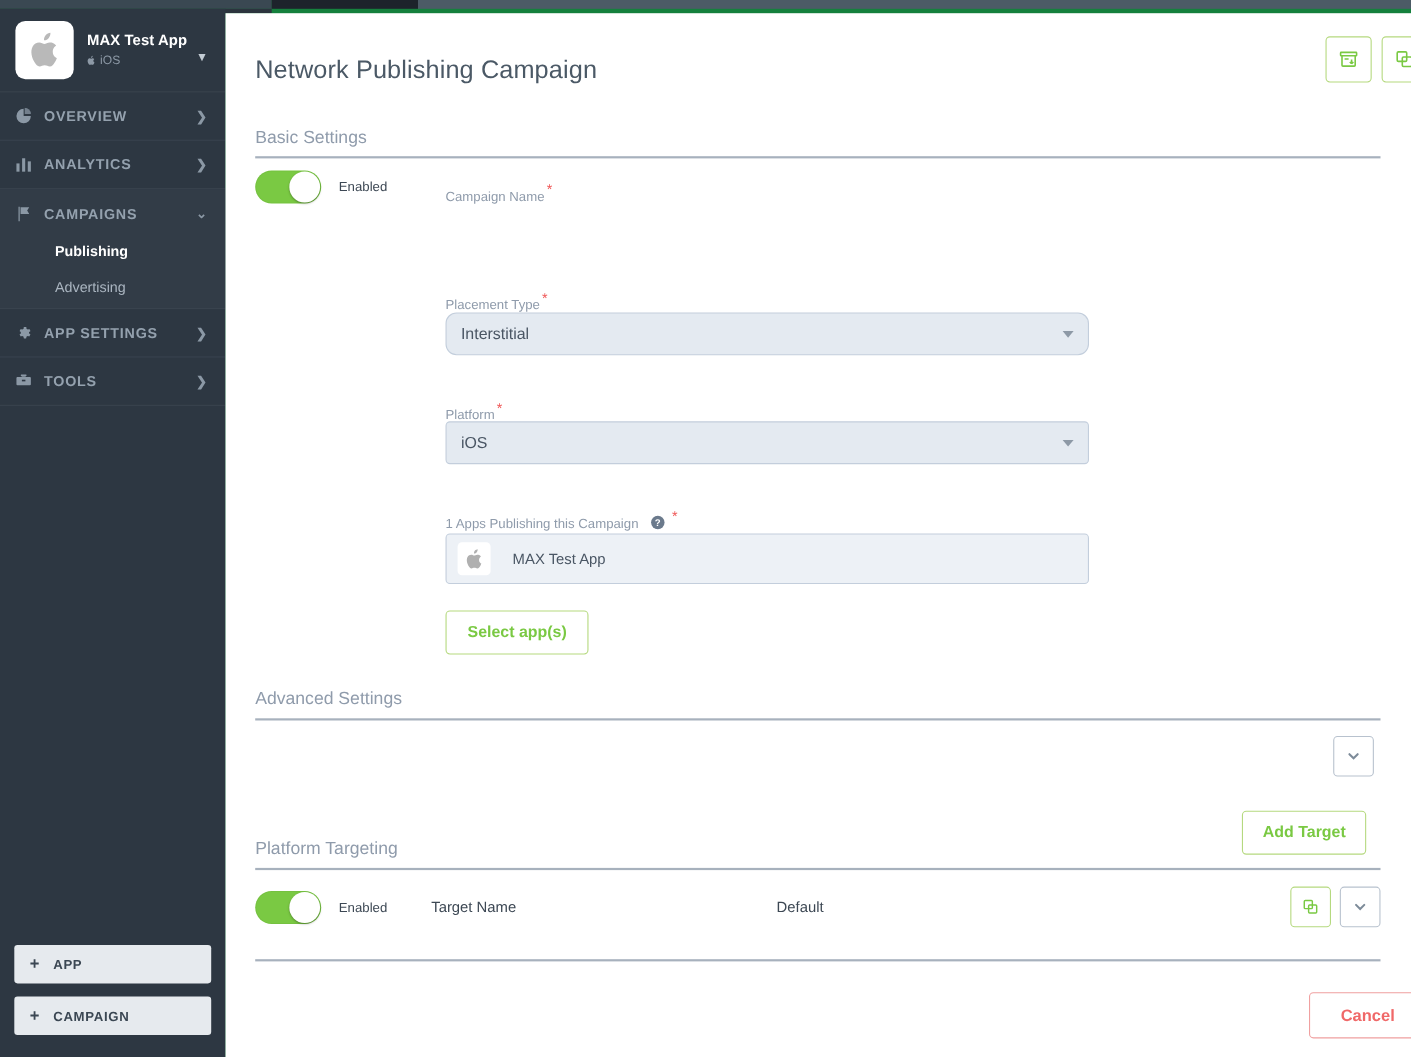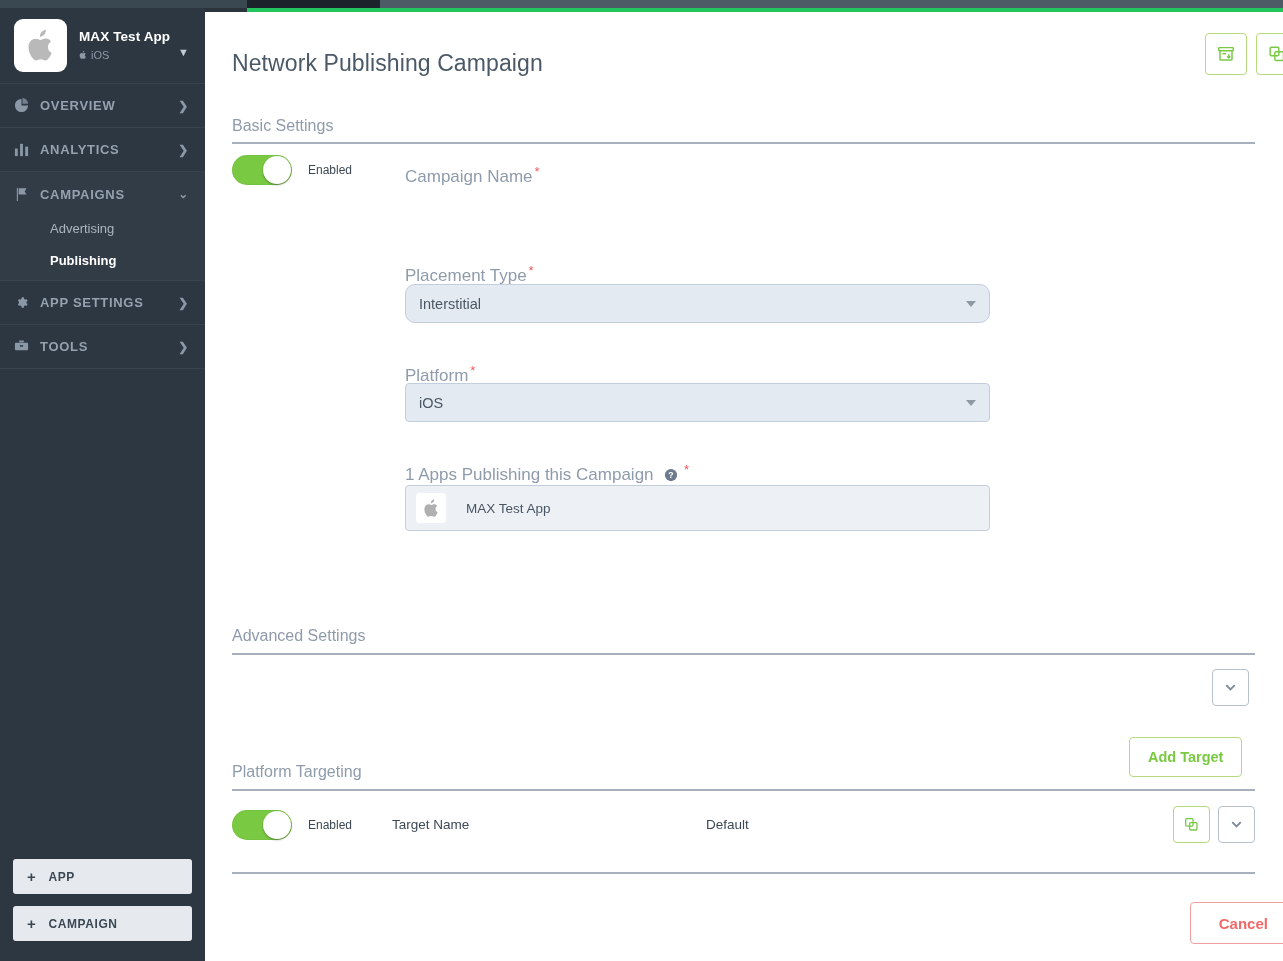--- a/index.html
+++ b/index.html
@@ -2,21 +2,21 @@
 <html><head>
 <meta charset="utf-8">
 <style>
   * { box-sizing: border-box; margin: 0; padding: 0; }
   html, body {
     width: 1283px; height: 961px;
     font-family: "Liberation Sans", sans-serif;
     background: #ffffff;
     overflow: hidden;
   }
-  #app { position: relative; width: 1283px; height: 961px; background:#22c55e; }
+  #app { position: relative; width: 1283px; height: 961px; background:#15803d; }
 
   
   .chrome-strip { position:absolute; top:0; left:0; width:1283px; height:8px; display:flex; }
   .chrome-seg-a { width:247px; height:8px; background:#3a4852; }
   .chrome-seg-b { width:133px; height:8px; background:#1d232b; }
   .chrome-seg-c { flex:1; height:8px; background:#4c5b66; }
   .chrome-under { position:absolute; top:8px; left:0; width:247px; height:4px; background:#2b343d; }
 
   
   .sidebar {
@@ -79,21 +79,21 @@
     height:42px; padding:0 27px; background:#7ac943; border:none; border-radius:4px;
     color:#fff; font-size:15px; font-weight:bold; cursor:pointer;
     font-family:"Liberation Sans", sans-serif;
   }
 
   .section-head {
     position:absolute; left:27px; font-size:16px; color:#8f9bab; font-weight:normal;
   }
   .section-rule { position:absolute; left:27px; width:1023px; height:2px; background:#a7b1bd; }
 
-  .field-label { font-size:17px; color:#8f9bab; }
+  .field-label { font-size:12px; color:#8f9bab; }
   .req { color:#f05b5b; font-size:13px; vertical-align:super; margin-left:2px; }
 
   .toggle {
     width:60px; height:30px; border-radius:16px; background:#7ac943; position:relative;
     cursor:pointer; box-shadow:inset 0 0 0 1px rgba(0,0,0,.04);
   }
   .toggle .knob {
     position:absolute; top:1px; right:1px; width:28px; height:28px; border-radius:50%;
     background:#fff; box-shadow:0 1px 2px rgba(0,0,0,.35);
   }
@@ -211,22 +211,22 @@
       <div class="nav-item">
         <span class="nav-ico">
           <svg viewBox="0 0 16 16" fill="currentColor">
               <path d="M3 1h1.2v14H3z"></path>
               <path d="M5 1.4h8.4l-2 3.3 2 3.3H5z"></path>
             </svg>
         </span>
         <span class="nav-label">CAMPAIGNS</span>
         <span class="nav-arrow">⌄</span>
       </div>
+      <div class="nav-sub active">Publishing</div>
       <div class="nav-sub">Advertising</div>
-      <div class="nav-sub active">Publishing</div>
     </div>
 
     <div class="nav-item">
       <span class="nav-ico">
         <svg viewBox="0 0 16 16" fill="currentColor">
             <path d="M8 5.2A2.8 2.8 0 108 10.8 2.8 2.8 0 008 5.2zm0 4.3a1.5 1.5 0 110-3 1.5 1.5 0 010 3z"></path>
             <path d="M14.3 9.3l-1.1-.6c.1-.5.1-1 0-1.4l1.1-.6a.5.5 0 00.2-.6l-.8-1.4a.5.5 0 00-.6-.2l-1.2.4a5 5 0 00-1.2-.7V2.9a.5.5 0 00-.4-.5H8.5a.5.5 0 00-.5.5v1.3c-.4.2-.8.4-1.2.7l-1.2-.4a.5.5 0 00-.6.2l-.8 1.4a.5.5 0 00.2.6l1.1.6c-.1.5-.1 1 0 1.4l-1.1.6a.5.5 0 00-.2.6l.8 1.4a.5.5 0 00.6.2l1.2-.4c.4.3.8.5 1.2.7v1.3c0 .3.2.5.5.5h1.6c.3 0 .5-.2.5-.5v-1.3c.4-.2.8-.4 1.2-.7l1.2.4a.5.5 0 00.6-.2l.8-1.4a.5.5 0 00-.1-.6z"></path>
           </svg>
       </span>
       <span class="nav-label">APP SETTINGS</span>
@@ -320,20 +320,21 @@
       </span><span class="req" style="margin-left:6px">*</span>
     </div>
     <div class="app-row" style="position:absolute; left:200px; top:473px;">
       <span class="mini-logo">
         <svg viewBox="0 0 24 29" fill="#b0b0b0">
           <path d="M17.6 15.3c0-3 2.4-4.4 2.5-4.5-1.4-2-3.5-2.3-4.2-2.3-1.8-.2-3.5 1.1-4.4 1.1-.9 0-2.3-1-3.8-1-2 0-3.8 1.1-4.8 2.9-2 3.5-.5 8.8 1.5 11.7 1 1.4 2.1 3 3.6 2.9 1.4-.1 2-.9 3.7-.9s2.2.9 3.8.9c1.6 0 2.6-1.4 3.5-2.9 1.1-1.6 1.6-3.2 1.6-3.3-.1 0-3-1.2-3-4.6zM14.7 5.3c.8-1 1.3-2.4 1.2-3.8-1.2.1-2.7.8-3.5 1.8-.7.9-1.4 2.3-1.2 3.7 1.3.1 2.7-.7 3.5-1.7z"></path>
         </svg>
       </span>
       <span class="app-row-name">MAX Test App</span>
     </div>
+    <button class="btn-outline-green" style="position:absolute; left:200px; top:543px;">Select app(s)</button>
 
     <div class="section-head" style="top:615px">Advanced Settings</div>
     <div class="section-rule" style="top:641px"></div>
     <div class="chev-btn" style="position:absolute; left:1007px; top:657px;">
       <svg viewBox="0 0 16 16" fill="none" stroke-width="2" stroke-linecap="round">
           <path d="M4 6l4 4 4-4"></path>
         </svg>
     </div>
 
     <button class="btn-outline-green" style="position:absolute; left:924px; top:725px; height:40px; padding:0 18px;">Add Target</button>

